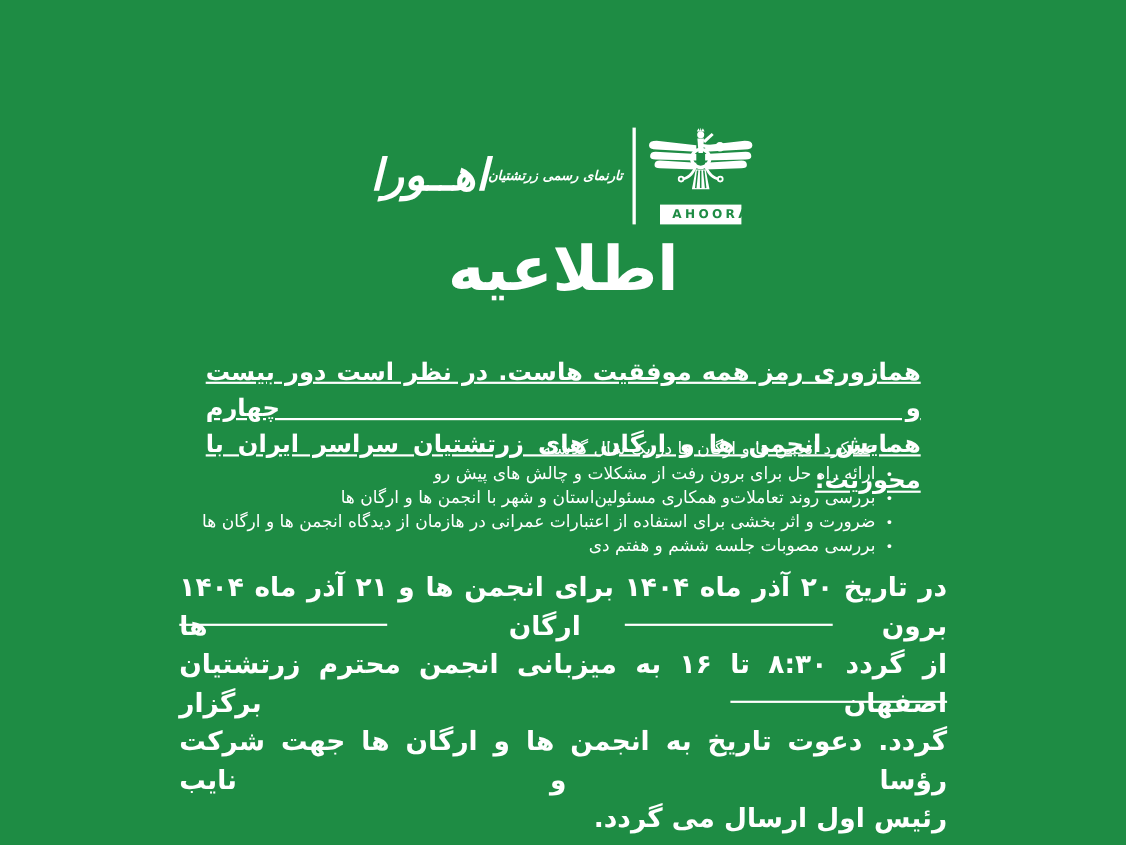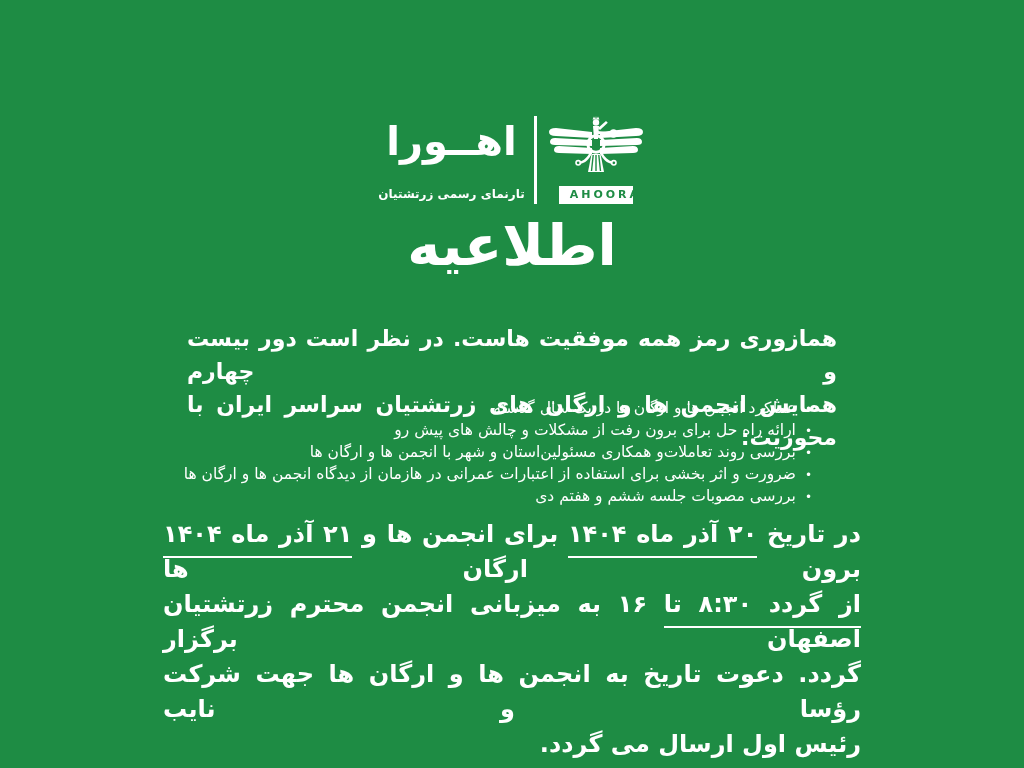--- a/index.html
+++ b/index.html
@@ -9,51 +9,51 @@
     background: #1e8c44;
     color: #ffffff;
     overflow: hidden;
   }
   .canvas { position: relative; width: 1024px; height: 768px; direction: rtl; }
 
   
   .logo-row { position: absolute; top: 116px; left: 0; width: 100%;
               display: flex; justify-content: center; direction: ltr; }
   .logo-inner { display: flex; align-items: stretch; height: 88px; }
-  .wordmark-block { display: flex; flex-direction: column; justify-content: space-between;
-                    align-items: center; padding: 2px 0 3px 0; min-width: 122px; }
+  .wordmark-block { display: flex; flex-direction: row; justify-content: space-between;
+                    align-items: center; padding: 2px 0 3px 0; min-width: 122px; font-style: italic; }
   .wordmark { font-size: 40px; font-weight: bold; line-height: 1.15; direction: rtl; }
   .tagline { font-size: 12px; font-weight: bold; direction: rtl; white-space: nowrap; }
   .logo-divider { width: 3px; background: #ffffff; margin: 0 9px; }
   .symbol-block { display: flex; flex-direction: column; align-items: center; }
   .ahoora-badge { margin-top: 4px; background: #ffffff; color: #1e8c44;
                   font-size: 11px; font-weight: bold; letter-spacing: 3px;
                   line-height: 14px; padding: 2px 8px 2px 11px; text-align: center; width: 74px; }
 
   
   .title { position: absolute; top: 213px; left: 0; width: 100%;
            text-align: center; font-size: 56px; font-weight: bold; }
 
   
   .intro { position: absolute; top: 322px; right: 187px; width: 650px;
-           font-size: 22px; font-weight: bold; line-height: 33px; }
+           font-size: 22px; font-weight: bold; line-height: 33px; text-decoration: underline; }
   .intro .jline { text-align: justify; text-align-last: justify; }
 
   
   .bullets { position: absolute; top: 398px; right: 212px; font-size: 15.5px;
              line-height: 21px; }
   .bullet { display: flex; align-items: baseline; white-space: nowrap; }
   .bullet .dot { font-size: 12px; margin-left: 9px; }
 
   
   .closing { position: absolute; top: 517px; right: 163px; width: 698px;
              font-size: 24px; font-weight: bold; line-height: 35px; }
   .closing .jline { text-align: justify; text-align-last: justify; }
   .closing .jline.last { text-align-last: right; }
-  .u { border-bottom: 2px solid #ffffff; padding-bottom: 8px; }
+  .u { border-bottom: 2px solid #ffffff; padding-bottom: 19px; }
 </style>
 </head>
 <body>
 
 <div class="canvas">
 
   <div class="logo-row">
     <div class="logo-inner">
       <div class="wordmark-block">
         <div class="wordmark">اهــورا</div>

